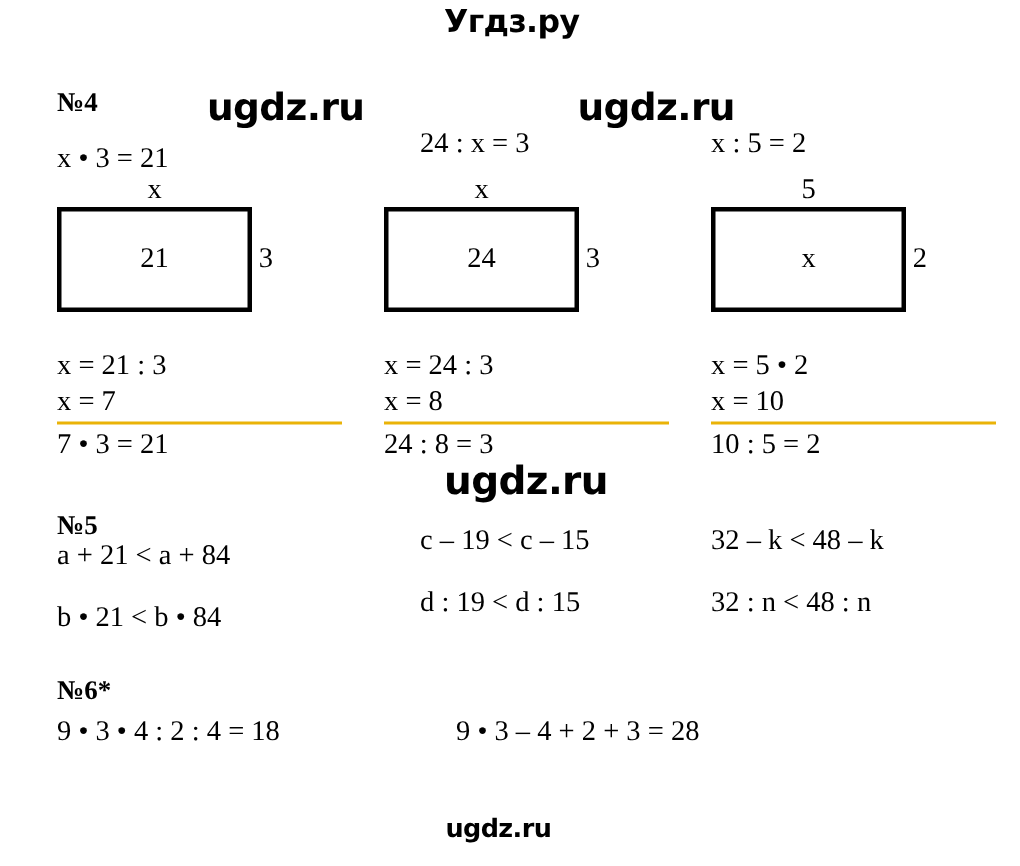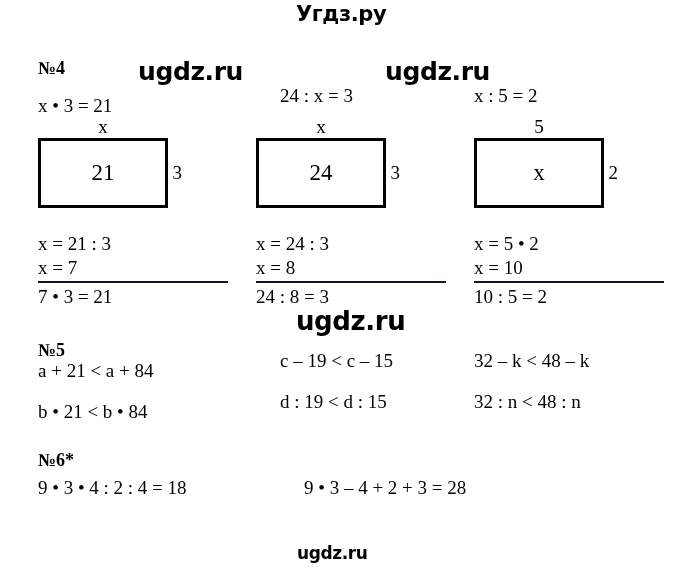--- a/index.html
+++ b/index.html
@@ -81,21 +81,21 @@
   .r3 { left: 474px; top: 138px; }
 
   .rect-inner {
     position: absolute;
     left: 0;
     right: 0;
     top: 50%;
     transform: translateY(-50%);
     text-align: center;
     font-family: "Liberation Serif", serif;
-    font-size: 23px;
+    font-size: 19px;
   }
   .rect-top {
     position: absolute;
     top: -25px;
     left: 0;
     right: 0;
     text-align: center;
     font-family: "Liberation Serif", serif;
     font-size: 19px;
   }
@@ -117,21 +117,21 @@
   .s2 { left: 256px; top: 232px; }
   .s3 { left: 474px; top: 232px; }
 
   .sol-line {
     font-family: "Liberation Serif", serif;
     font-size: 19px;
     white-space: nowrap;
     line-height: 24px;
   }
   .sol-line.underlined {
-    border-bottom: 2px solid #0f172a;
+    border-bottom: 2px solid #eab308;
     padding-bottom: 1px;
     margin-bottom: 2px;
   }
 
   
   .row5a { top: 351px; }
   .row5b { top: 392px; }
 
   
   .row6 { top: 478px; }

